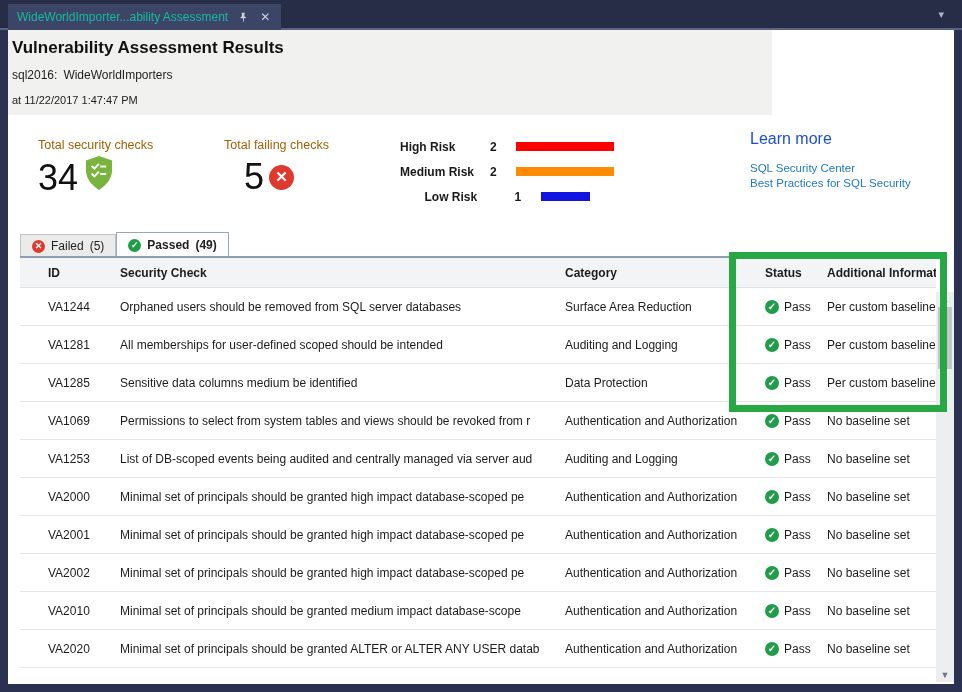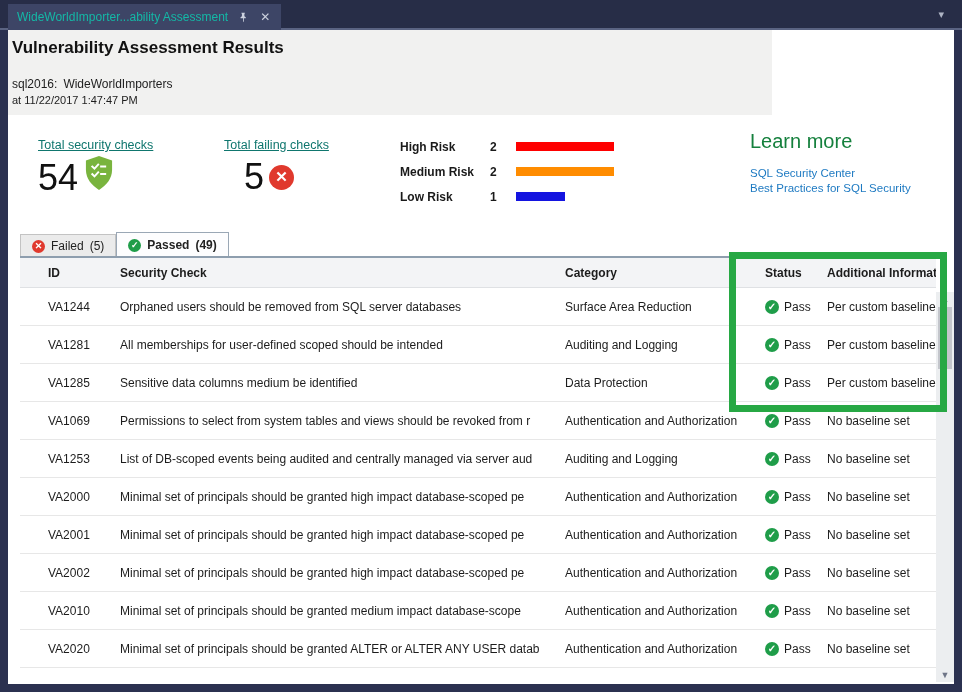--- a/index.html
+++ b/index.html
@@ -14,39 +14,39 @@
   .doc-tab-title { color:#14b8a6; font-size:12px; white-space:nowrap; }
   .tab-icon { width:14px; height:14px; display:flex; align-items:center; justify-content:center; color:#ccd1de; font-size:12px; cursor:pointer; }
   .tab-icon svg { width:11px; height:11px; fill:#ccd1de; }
   .bar-dropdown { position:absolute; right:18px; top:8px; color:#aeb4c4; font-size:11px; cursor:pointer; }
 
   
   .content { position:absolute; left:8px; top:30px; width:946px; height:654px; background:#ffffff; overflow:hidden; }
 
   .hdr { position:absolute; left:0; top:0; width:764px; height:85px; background:#f1f1f0; padding:8px 0 0 4px; }
   .hdr-title { font-size:17px; font-weight:bold; color:#121212; }
-  .hdr-sub { position:absolute; left:4px; top:38px; font-size:12px; color:#1d1d1d;margin-top:9px; }
+  .hdr-sub { position:absolute; left:4px; top:38px; font-size:12px; color:#1d1d1d; }
   .hdr-sub .db { margin-left:6px; }
   .hdr-time { position:absolute; left:4px; top:64px; font-size:11px; color:#1d1d1d; }
 
   
-  .stat-label { position:absolute; font-size:12.5px; color:#0f766e;text-decoration:underline; }
+  .stat-label { position:absolute; font-size:12.5px; color:#a16207; }
   .big-num { position:absolute; font-size:36px; font-weight:400; color:#111; display:flex; align-items:center; gap:5px; }
   .shield-icon svg { width:32px; height:34px; }
   .fail-circle { width:25px; height:25px; border-radius:50%; background:#e0392d; color:#fff; font-size:15px; font-weight:bold;
                  display:flex; align-items:center; justify-content:center; }
 
   .risk-legend { position:absolute; left:392px; top:104px; }
-  .risk-row { display:flex; align-items:center; height:25px; }
+  .risk-row { display:flex; align-items:center; height:25px;justify-content:center; }
   .risk-label { width:90px; font-size:12px; font-weight:bold; color:#1a1a1a; }
   .risk-count { width:26px; font-size:12px; font-weight:bold; color:#1a1a1a; }
   .risk-bar { height:9px; }
 
   .learn { position:absolute; left:742px; top:100px; }
-  .learn-title { font-size:20px; color:#15803d; }
+  .learn-title { font-size:16px; color:#1d4ed8; }
   .learn-links { margin-top:13px; display:flex; flex-direction:column; }
   .learn-link { font-size:11.5px; color:#1e7ac2; text-decoration:none; line-height:15px; cursor:pointer; }
 
   
   .rtabs { position:absolute; left:12px; top:202px; display:flex; align-items:flex-end; height:25px; }
   .rtab { display:flex; align-items:center; gap:6px; height:23px; padding:0 11px; font-size:12px; color:#222; cursor:pointer; }
   .rtab.inactive { background:#ebebeb; border:1px solid #c3c3c3; border-bottom:none; }
   .rtab.active { background:#fdfdfe; border:1px solid #9aa7b5; border-bottom:none; font-weight:bold; height:25px; }
   .tab-underline { position:absolute; left:12px; top:226px; width:926px; height:2px; background:#8e9eae; }
   .circle-x { width:13px; height:13px; border-radius:50%; background:#e0392d; color:#fff; font-size:9px; font-weight:bold; display:flex; align-items:center; justify-content:center; }
@@ -96,21 +96,21 @@
     <div class="hdr">
       <div class="hdr-title">Vulnerability Assessment Results</div>
       <div class="hdr-sub">
         <span>sql2016:</span><span class="db">WideWorldImporters</span>
       </div>
       <div class="hdr-time">at 11/22/2017 1:47:47 PM</div>
     </div>
 
     <div class="stat-label" style="left:30px; top:108px;">Total security checks</div>
     <div class="big-num" style="left:30px; top:126px;">
-      <span>54</span>
+      <span>34</span>
       <span class="shield-icon">
         <svg viewBox="0 0 24 26">
           <path fill="#79b43e" d="M12 0l10 3.4v7.2c0 6.6-4.3 12-10 15.4C6.3 22.6 2 17.2 2 10.6V3.4z"></path>
           <path fill="#fff" d="M6.5 8.6l1.8 1.8 3-3.4 1.2 1.1-4.2 4.6-3-2.9zM13 9h5v1.6h-5zM6.5 15l1.8 1.8 3-3.4 1.2 1.1-4.2 4.6-3-2.9zM13 15.2h5v1.6h-5z" transform="scale(0.92) translate(1,-1)"></path>
         </svg>
       </span>
     </div>
 
     <div class="stat-label" style="left:216px; top:108px;">Total failing checks</div>
     <div class="big-num" style="left:236px; top:126px;">

